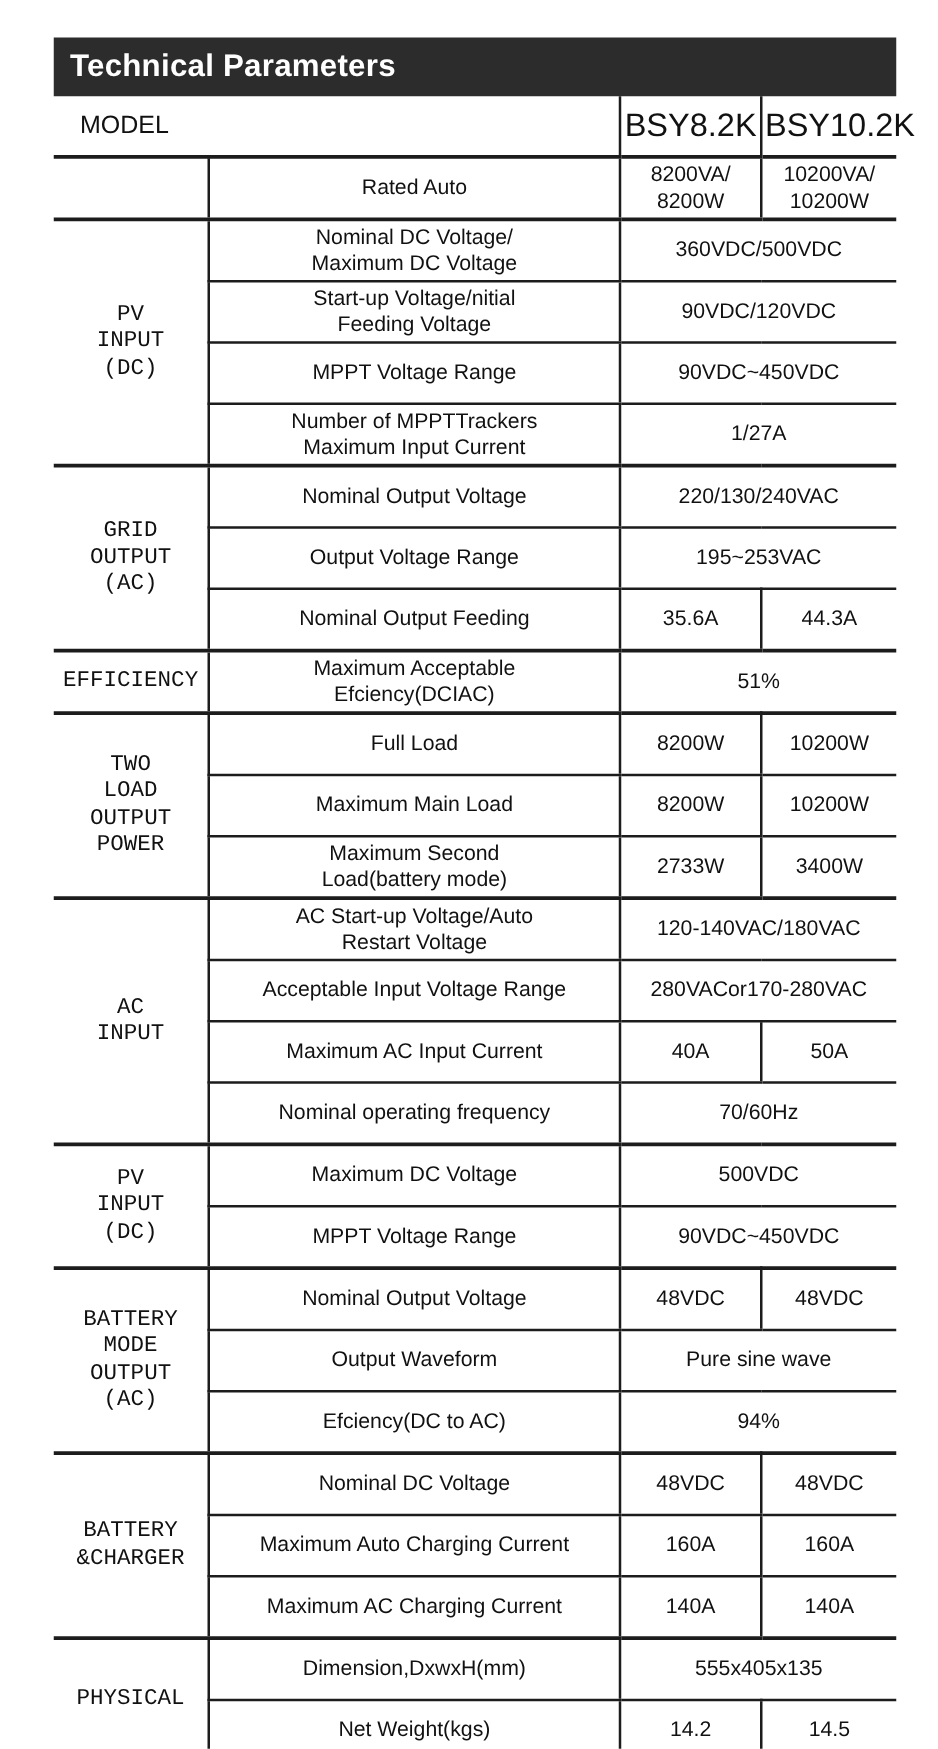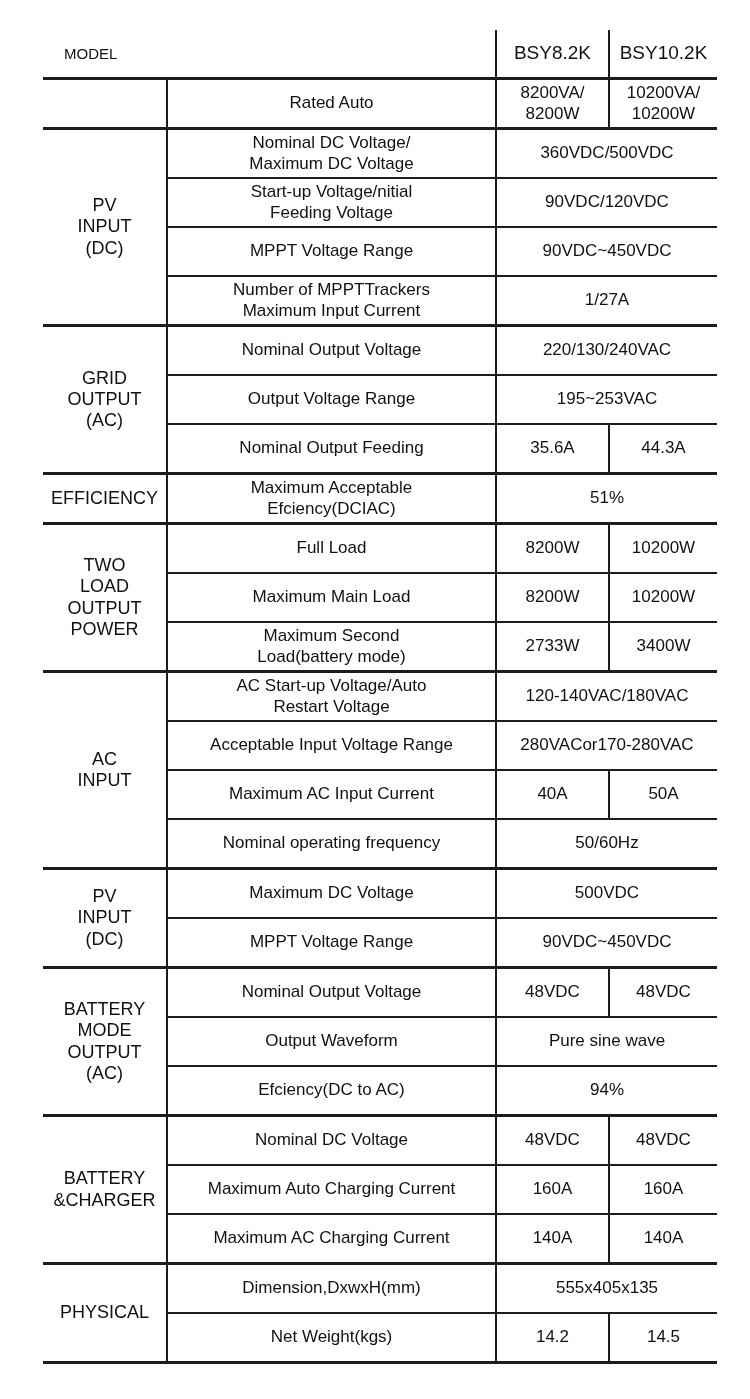--- a/index.html
+++ b/index.html
@@ -45,40 +45,42 @@
     font-size: 17px;
     line-height: 1.18;
     white-space: pre-line;
     padding: 3px 2px;
     height: 41px;
     box-sizing: content-box;
   }
   td.model-label {
     text-align: left;
     padding-left: 21px;
-    font-size: 15px;
+    font-size: 20px;
   }
   td.model-name {
-    font-size: 19px;
+    font-size: 26px;
   }
   td.sec {
     font-size: 18px;
+    font-family: Liberation Mono, monospace;
   }
   
   .vl { border-left: 2px solid #1c1c1c; }
   
   .rb { border-bottom: 2px solid #1c1c1c; }
   
   .sb { border-bottom: 3px solid #1c1c1c; }
 </style>
 </head>
 <body>
 
 <div class="sheet">
 
+  <div class="title-bar">Technical Parameters</div>
 
   <table class="spec">
     <colgroup>
       <col class="c1">
         <col class="c2">
         <col class="c3">
         <col class="c4">
     </colgroup>
 
     <tbody>
@@ -176,21 +178,21 @@
       <td class="param vl rb">Acceptable Input Voltage Range</td>
       <td colspan="2" class="val vl rb">280VACor170-280VAC</td>
     </tr>
     <tr>
       <td class="param vl rb">Maximum AC Input Current</td>
       <td class="val vl rb">40A</td>
       <td class="val vl rb">50A</td>
     </tr>
     <tr>
       <td class="param vl sb">Nominal operating frequency</td>
-      <td colspan="2" class="val vl sb">50/60Hz</td>
+      <td colspan="2" class="val vl sb">70/60Hz</td>
     </tr>
 
     <tr>
       <td rowspan="2" class="sec sb">PV
 INPUT
 (DC)</td>
       <td class="param vl rb">Maximum DC Voltage</td>
       <td colspan="2" class="val vl rb">500VDC</td>
     </tr>
     <tr>

